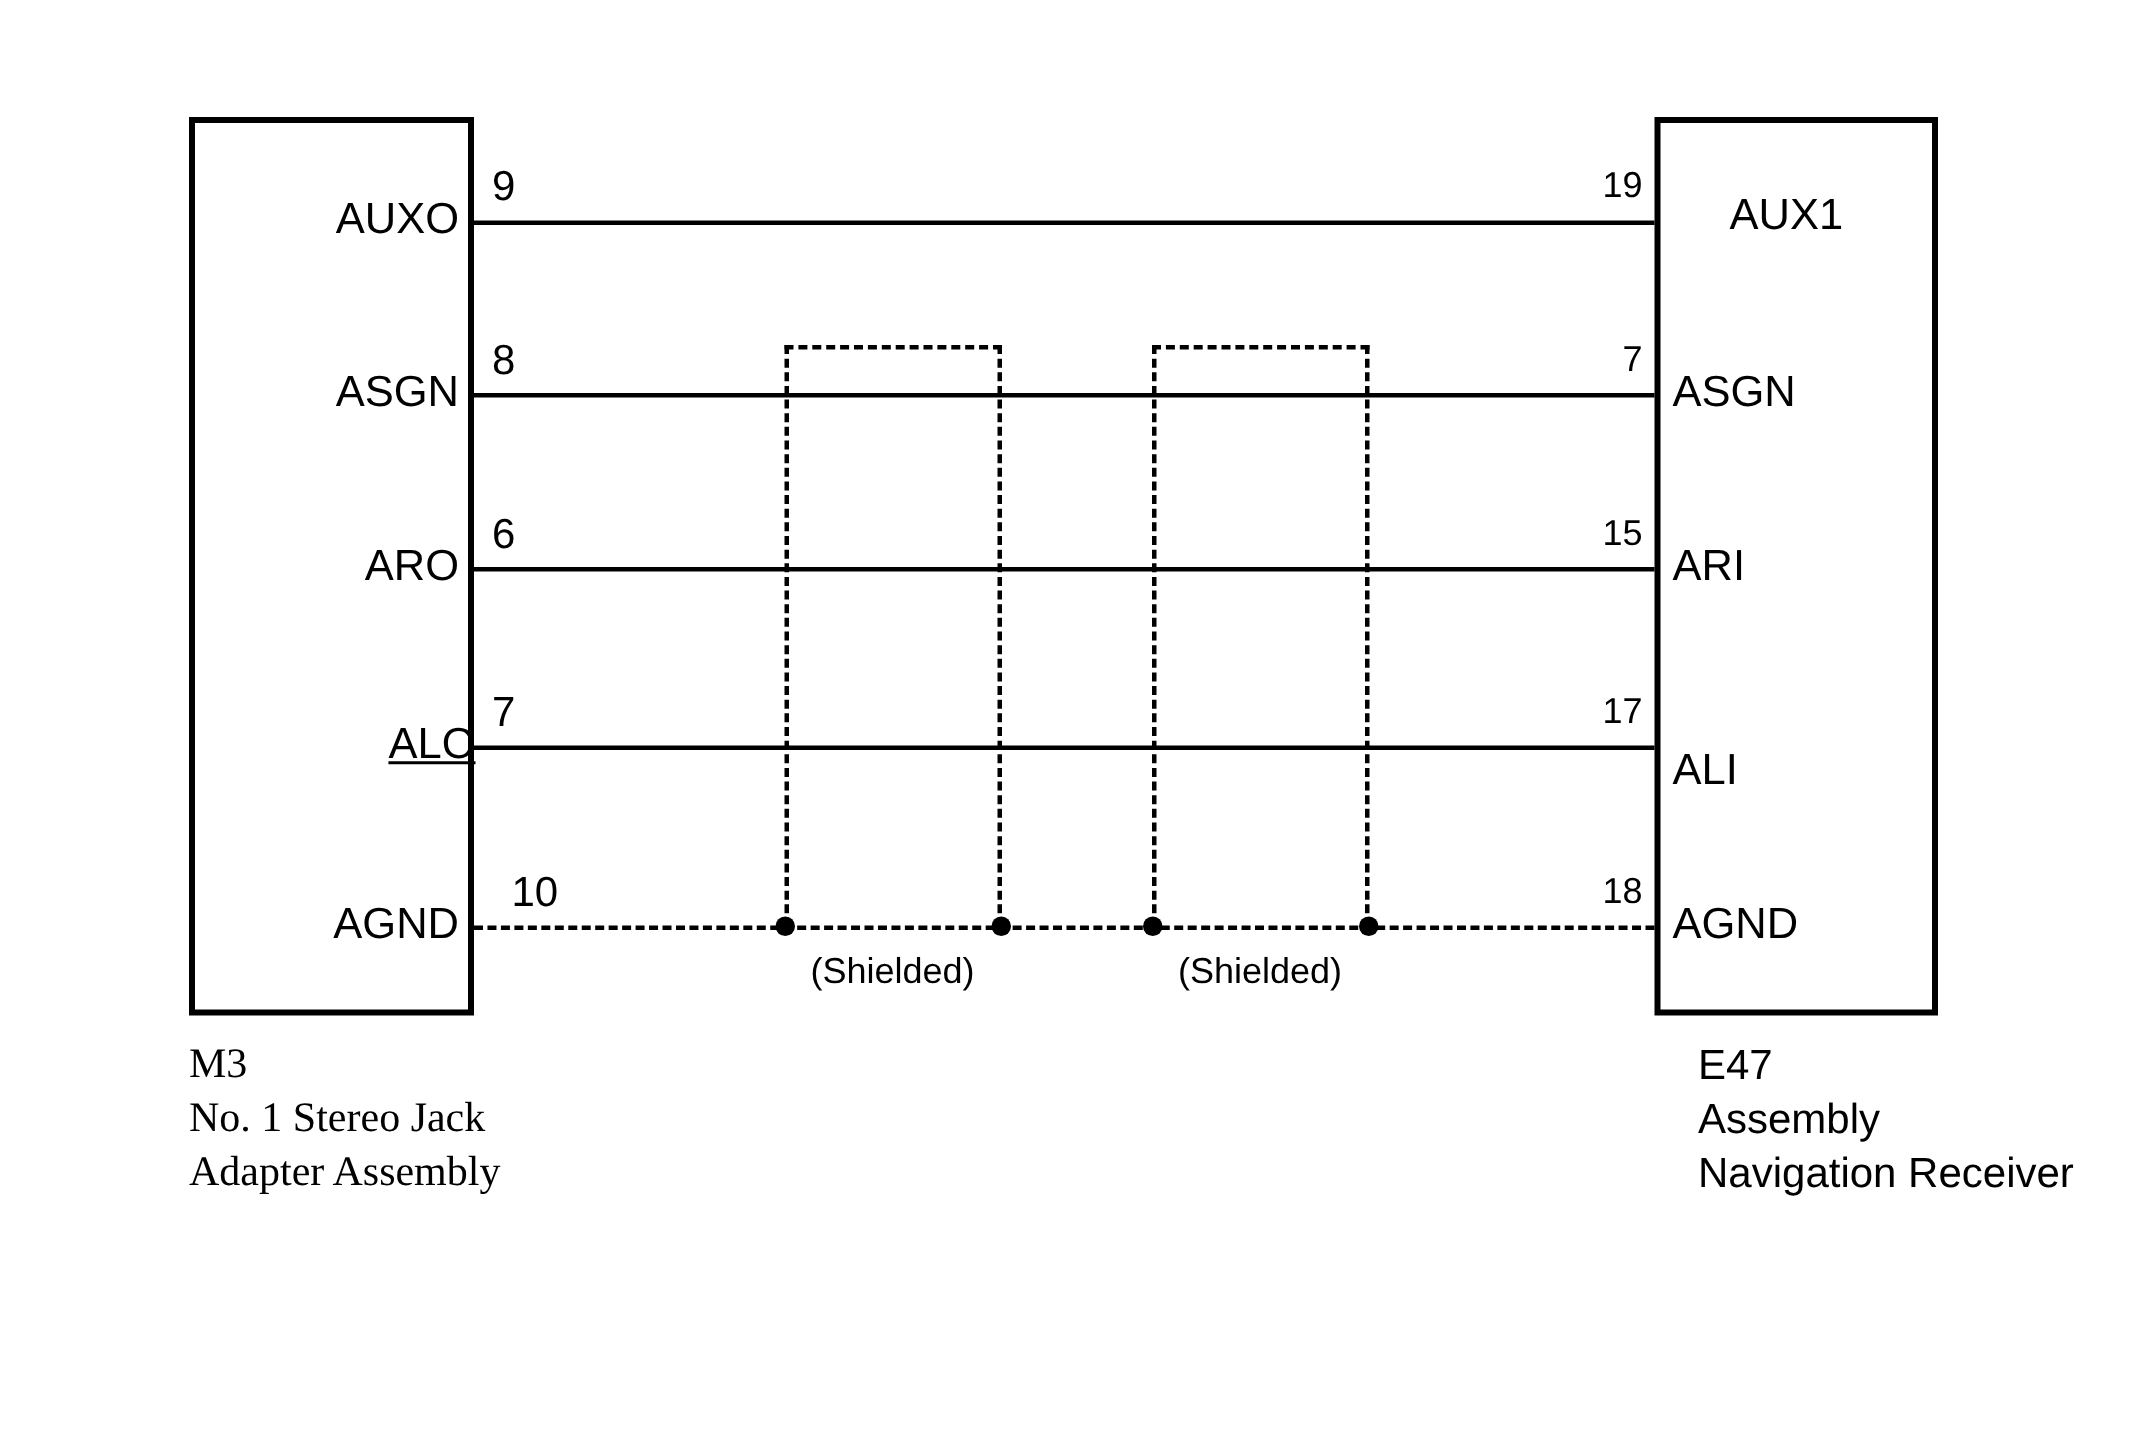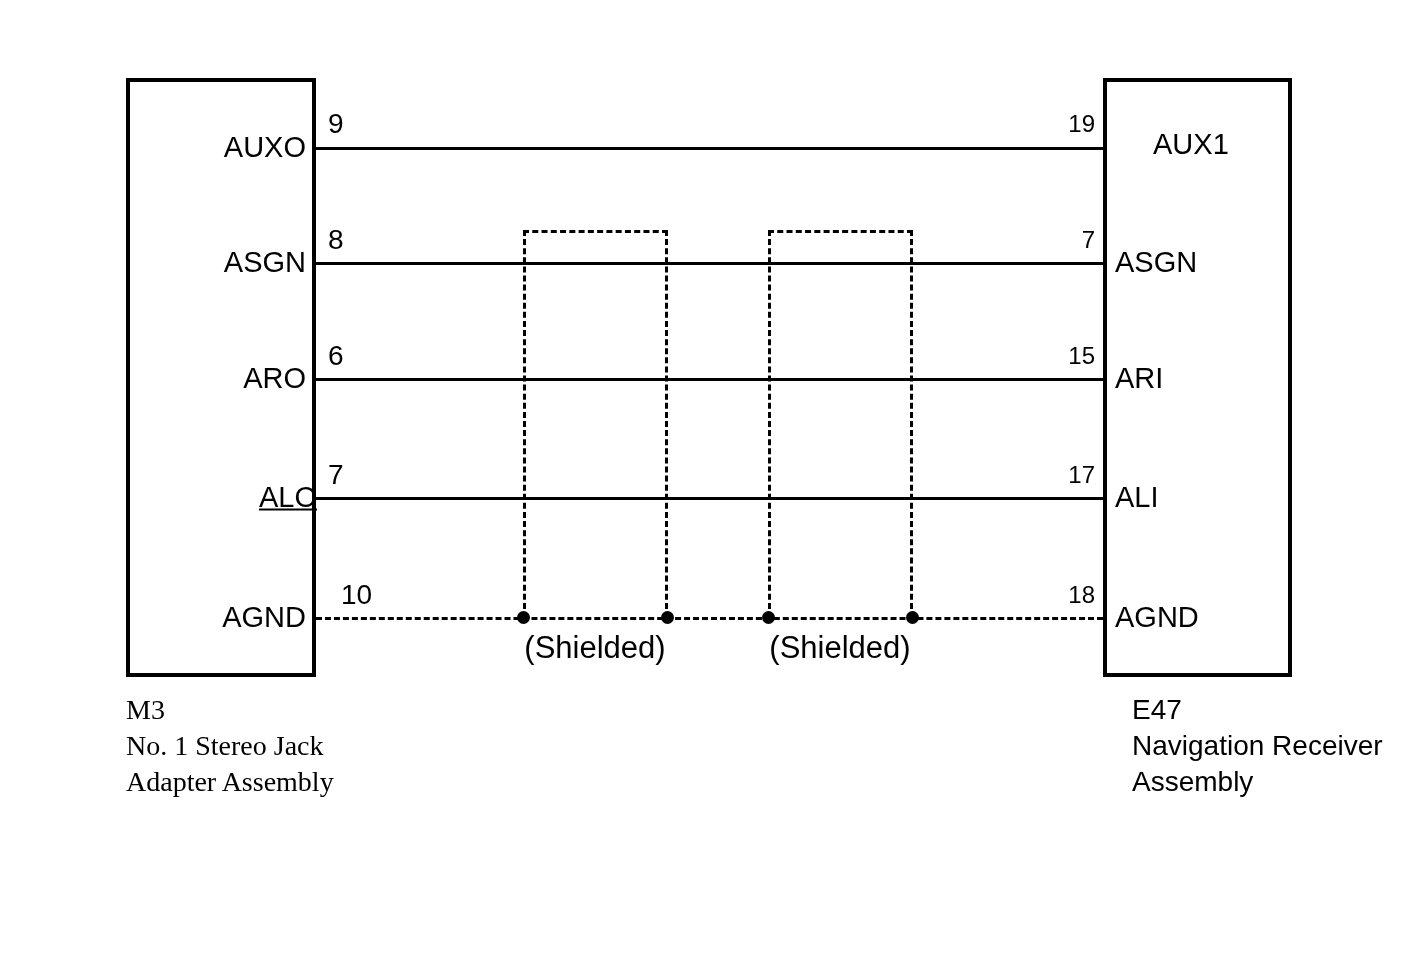--- a/index.html
+++ b/index.html
@@ -86,21 +86,21 @@
   }
   .pin-number-right {
     position: absolute;
     font-size: 24px;
     line-height: 28px;
     text-align: right;
     white-space: nowrap;
   }
   .shield-caption {
     position: absolute;
-    font-size: 31px;
+    font-size: 24px;
     line-height: 28px;
     text-align: center;
     white-space: nowrap;
   }
   .connector-caption {
     position: absolute;
     font-size: 28px;
     line-height: 36px;
     white-space: nowrap;
   }
@@ -129,21 +129,21 @@
   <div class="wire" style="left:316px; top:378px; width:787px;"></div>
   <div class="pin-name-left" style="left:126px; top:378px; width:180px;">ARO</div>
   <div class="pin-number-left" style="left:328px; top:342px;">6</div>
   <div class="pin-number-right" style="left:1000px; top:342px; width:95px;">15</div>
   <div class="pin-name-right" style="left:1115px; top:378px; width:175px;">ARI</div>
 
   <div class="wire" style="left:316px; top:497px; width:787px;"></div>
   <div class="pin-name-left" style="left:137px; top:497px; width:180px;text-decoration:underline;">ALO</div>
   <div class="pin-number-left" style="left:328px; top:461px;">7</div>
   <div class="pin-number-right" style="left:1000px; top:461px; width:95px;">17</div>
-  <div class="pin-name-right" style="left:1115px; top:497px; width:175px;">ALI</div>
+  <div class="pin-name-right" style="left:1115px; top:514px; width:175px;">ALI</div>
 
   <div class="wire-dashed" style="left:316px; top:617px; width:787px;"></div>
   <div class="pin-name-left" style="left:120px; top:617px; width:186px;">AGND</div>
   <div class="pin-number-left" style="left:341px; top:581px;">10</div>
   <div class="pin-number-right" style="left:1000px; top:581px; width:95px;">18</div>
   <div class="pin-name-right" style="left:1115px; top:617px; width:180px;">AGND</div>
 
   <div class="shield-box" style="left:523px; top:230px; width:145px; height:388px;"></div>
   <div class="junction-dot" style="left:517px; top:611px;"></div>
   <div class="junction-dot" style="left:661px; top:611px;"></div>
@@ -155,17 +155,17 @@
   <div class="shield-caption" style="left:720px; top:634px; width:240px;">(Shielded)</div>
 
   <div class="connector-caption" style="left:126px; top:692px;font-family:Liberation Serif, serif;">
     <div>M3</div>
     <div>No. 1 Stereo Jack</div>
     <div>Adapter Assembly</div>
   </div>
 
   <div class="connector-caption" style="left:1103px; top:692px;margin-left:29px;">
     <div>E47</div>
+    <div>Assembly</div>
     <div>Navigation Receiver</div>
-    <div>Assembly</div>
   </div>
 
 </div>
 
 </body></html>

